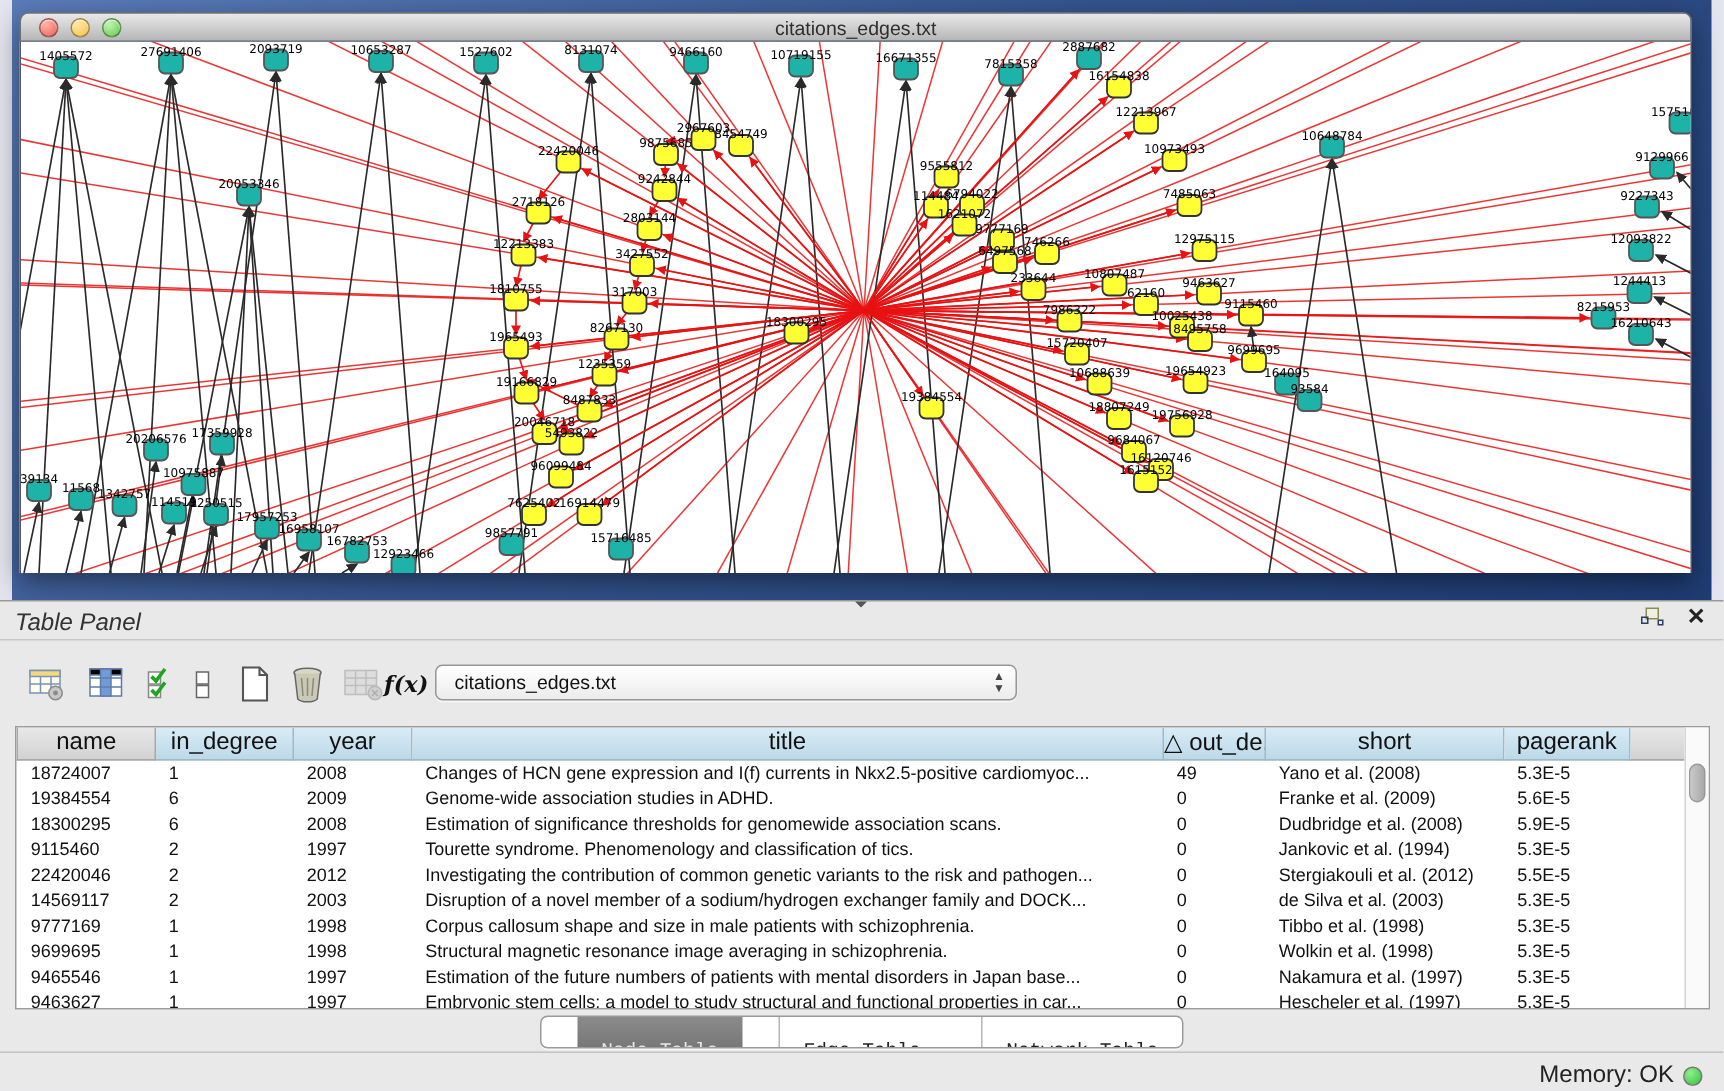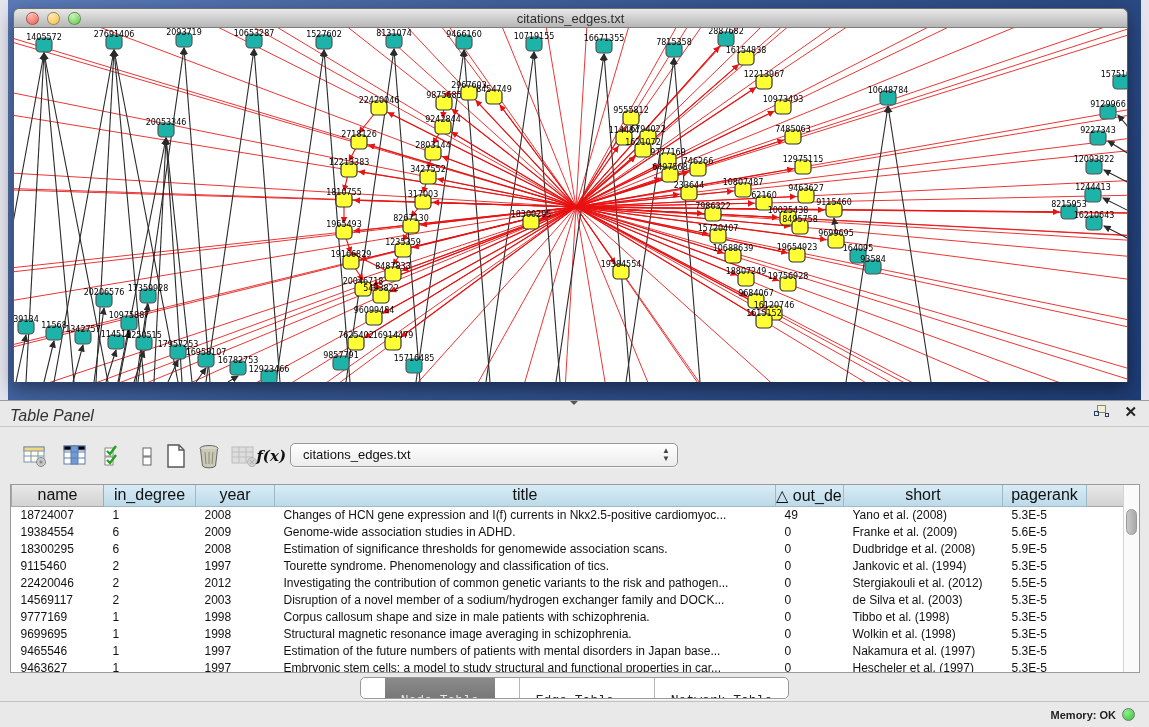--- a/index.html
+++ b/index.html
@@ -33,21 +33,21 @@
   .float-ico { width:16px; height:14px; position:relative; }
   .float-ico .sq1 { position:absolute; left:3px; top:0; width:9px; height:8px; border:1px solid #8c8a56; background:#efefde; }
   .float-ico .sq2 { position:absolute; left:0; top:6px; width:5px; height:5px; border:1px solid #2b3f66; }
   .float-ico .sq3 { position:absolute; left:11px; top:8px; width:4px; height:4px; border:1px solid #2b3f66; }
   .close-x { font-size:15px; font-weight:bold; color:#222; line-height:14px; }
   .divider-grip { position:absolute; left:567px; top:-1px; width:14px; height:5px; }
   .divider-grip:before { content:""; position:absolute; left:3px; top:1px; border-left:4px solid transparent;
     border-right:4px solid transparent; border-top:4px solid #555; }
 
   .toolbar { position:absolute; left:0; top:36px; width:1149px; height:40px; }
-  .tb-icon { position:absolute; top:4px; width:30px; height:30px; display:flex; align-items:center; justify-content:flex-end; }
+  .tb-icon { position:absolute; top:4px; width:30px; height:30px; display:flex; align-items:center; justify-content:flex-start; }
   .fx { font-family:"DejaVu Serif", serif; font-style:italic; font-weight:bold; font-size:15px; color:#111; }
   .combo { position:absolute; left:290px; top:6px; width:388px; height:24px;
     background:linear-gradient(#ffffff,#ececec); border:1px solid #979797; border-radius:5px;
     font-size:13px; color:#111; line-height:22px; padding-left:12px;
     box-shadow:0 1px 1px rgba(255,255,255,.8); }
   .combo .steppers { position:absolute; right:7px; top:3px; font-size:8px; color:#444; line-height:8px; text-align:center; }
 
   .grid-wrap { position:absolute; left:10px; top:83px; width:1130px; height:189px;
     background:#fff; border:1px solid #9b9b9b; display:flex; }
   .grid { width:1114px; overflow:hidden; }
@@ -64,21 +64,21 @@
 
   .tabs-row { position:absolute; left:0; top:276px; width:1149px; height:24px; text-align:center; }
   .seg { display:inline-flex; height:22px; border:1px solid #9a9a9a; border-radius:5px; overflow:hidden;
     background:#fff; box-shadow:0 1px 0 rgba(255,255,255,.7); }
   .seg button { border:none; background:transparent; font-size:13px; color:#222; padding:15px 16px;
     border-left:1px solid #b5b5b5; font-family:Liberation Mono, monospace; height:100%;margin-left:24px; }
   .seg button:first-child { border-left:none; }
   .seg button.sel { background:linear-gradient(#8b8b8b,#6e6e6e); color:#e8e8e8; }
 
   .statusbar { position:absolute; left:0; top:300px; width:1149px; height:27px; border-top:1px solid #c2c2c2; }
-  .memory { position:absolute; right:14px; top:6px; font-size:11px; color:#222; display:flex; align-items:center; gap:6px;font-weight:bold; }
+  .memory { position:absolute; right:14px; top:6px; font-size:16px; color:#222; display:flex; align-items:center; gap:6px; }
   .memdot { width:13px; height:13px; border-radius:50%; background:radial-gradient(circle at 35% 30%,#8ef08e,#35c435);
     border:1px solid #777; }
 </style>
 </head>
 <body>
 
 <div class="stage">
 
   <div class="top-region">
     <div class="desktop">

